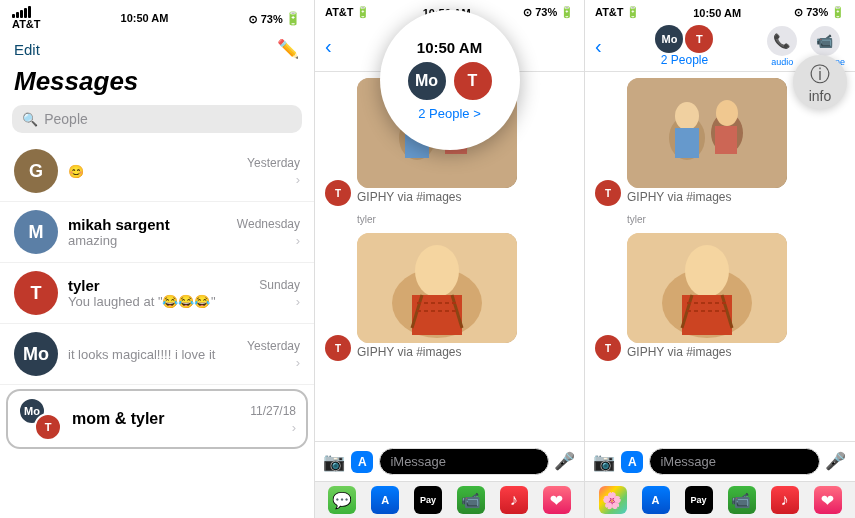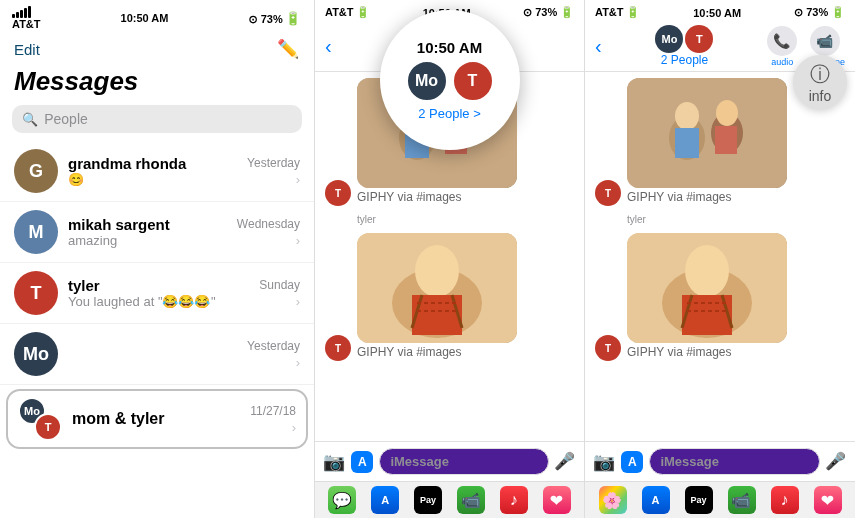--- a/index.html
+++ b/index.html
@@ -229,27 +229,26 @@
     .camera-icon { color: #007aff; font-size: 18px; }
     .appstore-icon {
       width: 22px; height: 22px;
       background: #007aff;
       border-radius: 6px;
       display: flex; align-items: center; justify-content: center;
       color: #fff; font-size: 12px; font-weight: bold;
     }
     .input-field {
       flex: 1;
-      background: #4c1d95;
+      background: #000000;
       border-radius: 16px;
       padding: 5px 10px;
       font-size: 13px;
       color: #8e8e93;
       border: 1px solid #e0e0e0;
-      font-weight: bold;
     }
     .mic-icon { color: #007aff; font-size: 17px; }
 
     .dock {
       display: flex;
       justify-content: space-around;
       align-items: center;
       padding: 4px 6px;
       background: rgba(240,240,240,0.9);
       border-top: 1px solid #ddd;
@@ -376,21 +375,20 @@
   <div class="search-bar">
     <span class="search-icon-svg">🔍</span>
     <span class="search-placeholder">People</span>
   </div>
 
   <div class="conversation-list">
 
     <div class="conv-item">
       <div class="avatar avatar-grandma">G</div>
       <div class="conv-content">
-        <div class="conv-name">grandma rhonda</div>
         <div class="conv-preview">😊</div>
       </div>
       <div class="conv-meta">
         <span class="conv-time">Yesterday</span>
         <span class="conv-chevron">›</span>
       </div>
     </div>
 
     <div class="conv-item">
       <div class="avatar avatar-mikah">M</div>
@@ -412,20 +410,21 @@
       </div>
       <div class="conv-meta">
         <span class="conv-time">Sunday</span>
         <span class="conv-chevron">›</span>
       </div>
     </div>
 
     <div class="conv-item">
       <div class="avatar avatar-mom">Mo</div>
       <div class="conv-content">
+        <div class="conv-preview">it looks magical!!!! i love it</div>
       </div>
       <div class="conv-meta">
         <span class="conv-time">Yesterday</span>
         <span class="conv-chevron">›</span>
       </div>
     </div>
 
     <div class="conv-item highlighted">
       <div class="avatar-group">
         <div class="av1">Mo</div>

